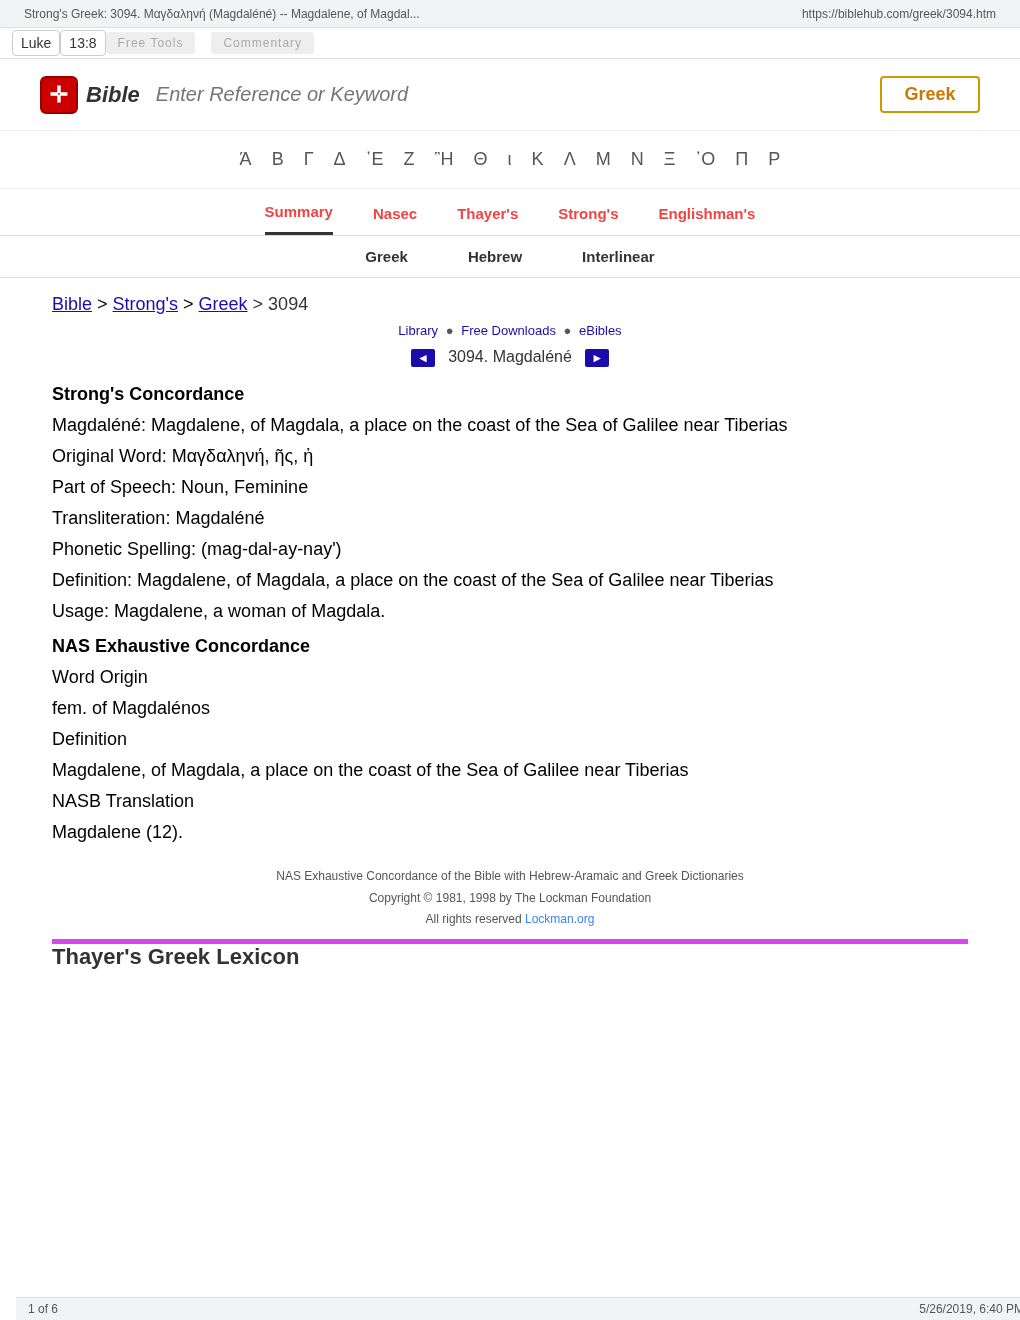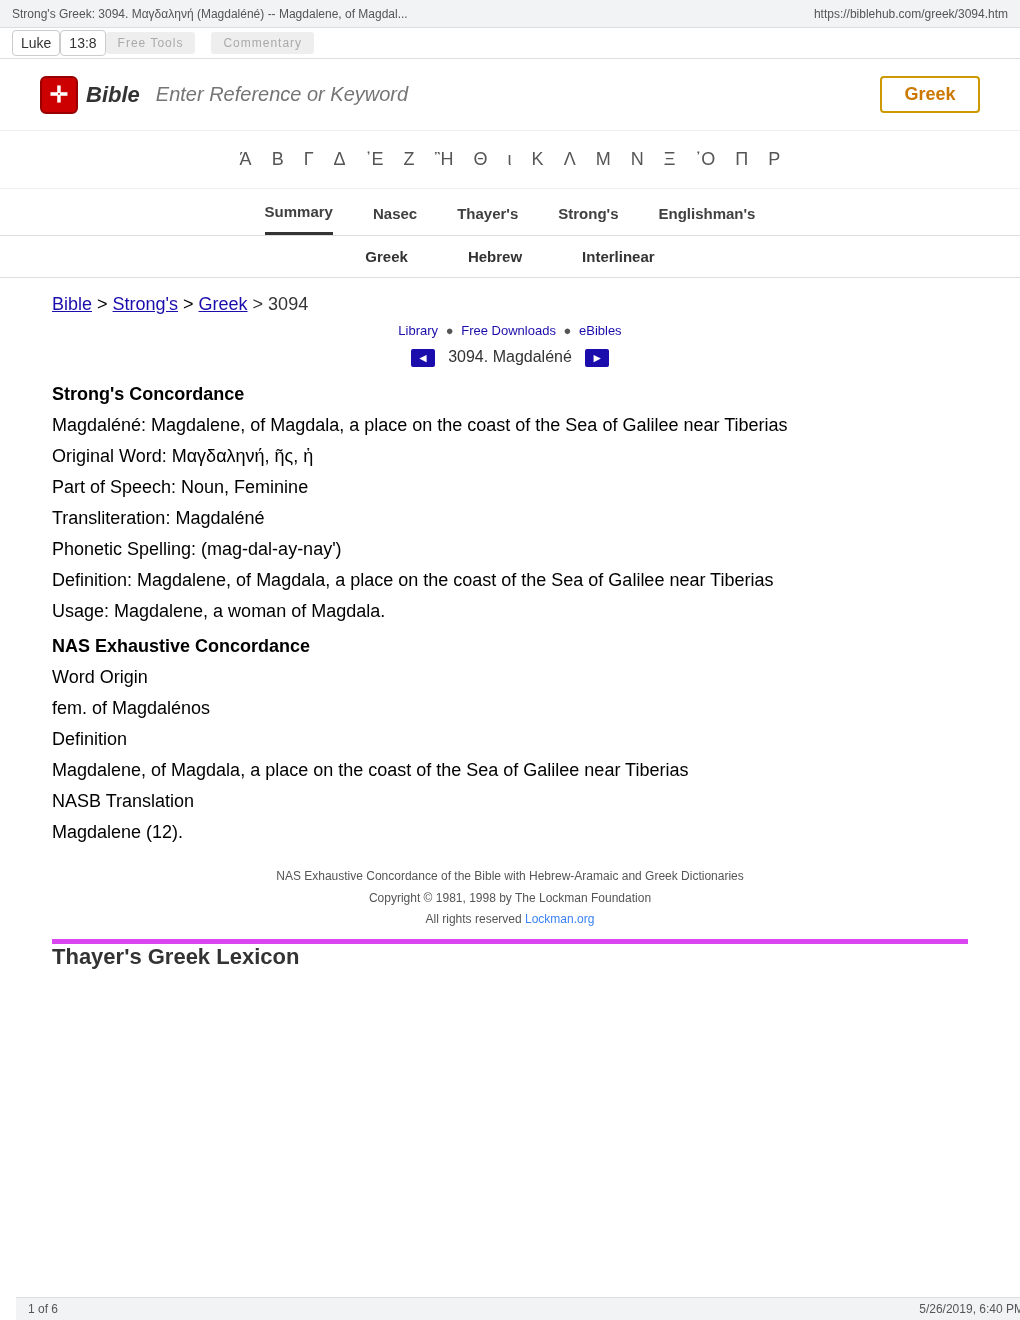--- a/index.html
+++ b/index.html
@@ -9,21 +9,21 @@
       background: #fff;
       color: #000;
       width: 1020px;
       min-height: 1320px;
     }
 
     
     .browser-bar {
       background: #f1f3f4;
       border-bottom: 1px solid #ddd;
-      padding: 4px 12px;
+      padding: 4px 24px;
       display: flex;
       align-items: center;
       justify-content: space-between;
       font-size: 12px;
       color: #555;
       height: 28px;
     }
 
     
     .nav-bar {
@@ -143,21 +143,21 @@
       display: flex;
       align-items: center;
       justify-content: center;
       gap: 40px;
       padding: 14px 40px 0;
       border-bottom: 1px solid #ddd;
     }
     .dict-tab {
       font-weight: bold;
       font-size: 15px;
-      color: #404040;
+      color: #ef4444;
       padding-bottom: 12px;
       cursor: pointer;
     }
     .dict-tab.active {
       border-bottom: 3px solid #333;
     }
 
     
     .sub-tabs {
       display: flex;

